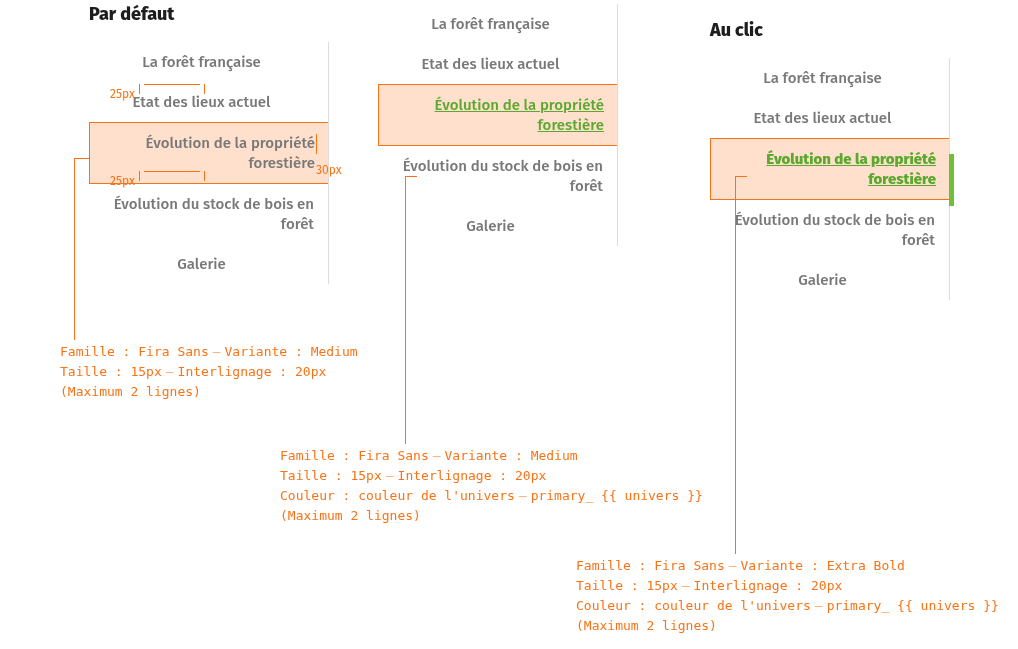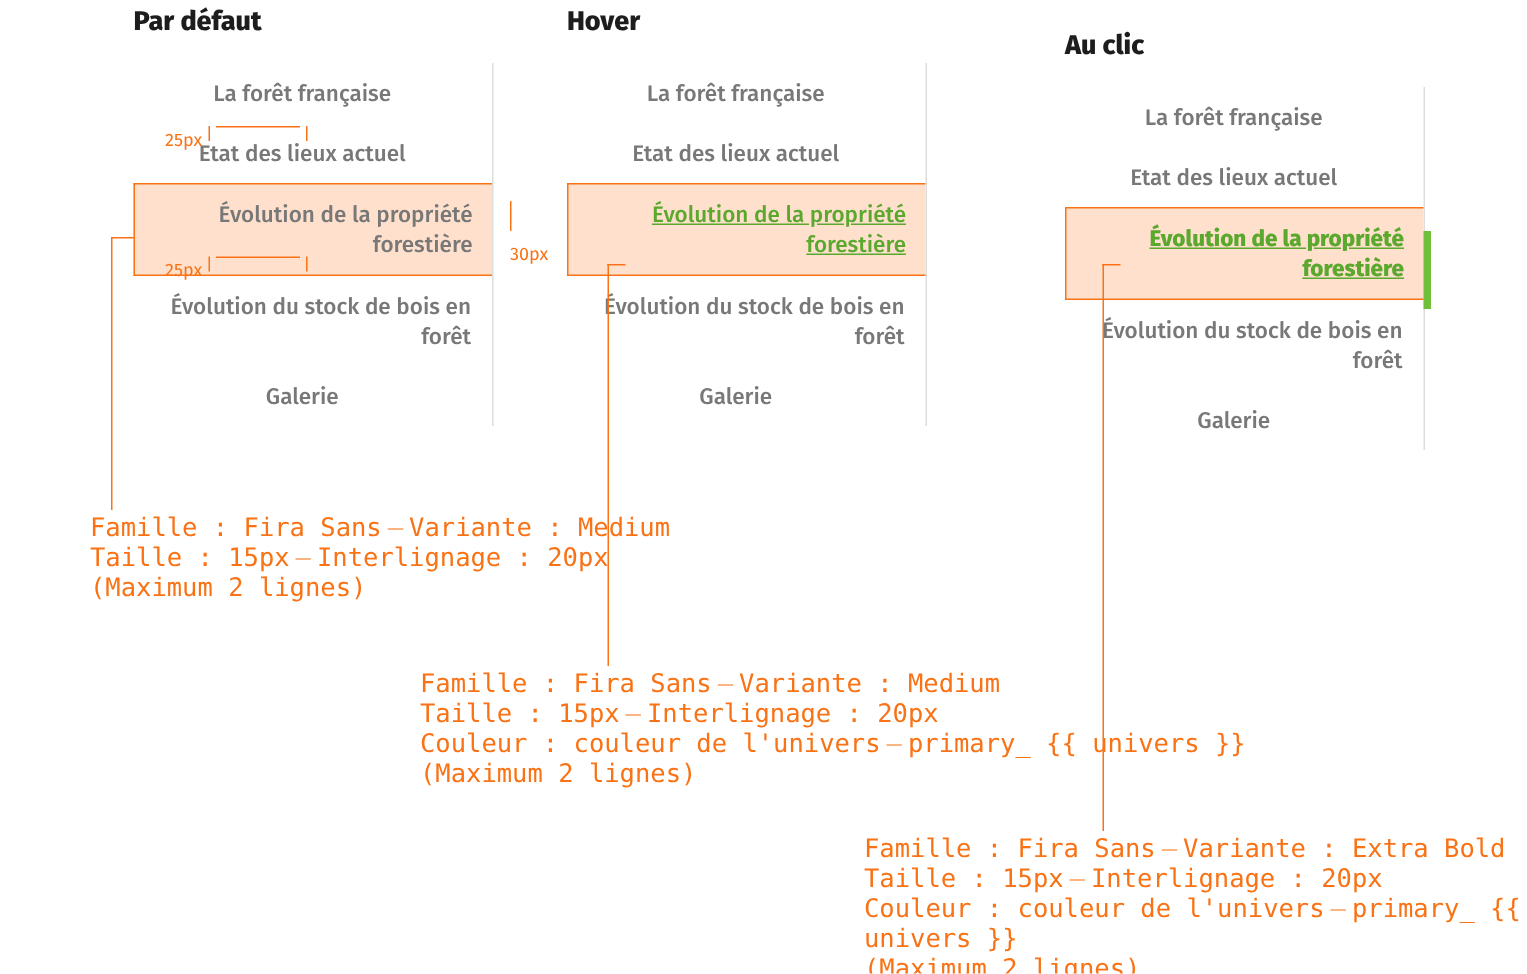--- a/index.html
+++ b/index.html
@@ -69,34 +69,34 @@
     display: flex;
     gap: 4px;
   }
   .meas .tick { display:inline-block; background:#f97316; }
   .meas.h .tick { width:1px; height:10px; }
   .meas.h .line { height:1px; background:#f97316; display:inline-block; }
   .meas.v .line { width:1px; background:#f97316; display:inline-block; }
 
   .meas.top25 { top: 80px; left: 110px; }
   .meas.bot25 { top: 167px; left: 110px; }
-  .meas.right30 { top: 130px; left: 340px; flex-direction: column; font-size:12px; }
+  .meas.right30 { top: 130px; left: 316px; flex-direction: column; font-size:12px; }
   .meas.right30 .line { height:20px; }
   .meas.right30 .txt { margin-top:2px; }
 
   .leader {
     position: absolute;
     border-left: 1px solid #f97316;
   }
 
   .spec {
     position: absolute;
     color: #f97316;
     font-family: ui-monospace, SFMono-Regular, Menlo, Consolas, monospace;
-    font-size: 17px;
+    font-size: 13px;
     line-height: 20px;
   }
   .spec .row span.dash { color:#f97316; opacity:.6; margin:0 4px; }
 
   .spec1 { left: 60px; top: 342px; }
   .spec2 { left: 280px; top: 446px; }
   .spec3 { left: 557px; top: 556px; margin-left: 19px; }
 
   .leader1 { left:74px;  top:158px; height:182px; width:0; border-left:1px solid #f97316; }
   .leader1h { left:74px; top:158px; width:16px; height:0; border-top:1px solid #f97316; }
@@ -135,21 +135,20 @@
           <span class="line" style="width:56px"></span>
           <span class="tick"></span>
       </div>
       <div class="meas v right30">
         <span class="line"></span>
         <span class="txt">30px</span>
       </div>
     </div>
 
     <div class="col c2">
-      <div class="col-title">Hover</div>
       <div class="menu">
         <div class="item"><span>La forêt française</span></div>
         <div class="item"><span>Etat des lieux actuel</span></div>
         <div class="item highlight hover"><span>Évolution de la propriété forestière</span></div>
         <div class="item"><span>Évolution du stock de bois en forêt</span></div>
         <div class="item"><span>Galerie</span></div>
       </div>
     </div>
 
     <div class="col c3">

